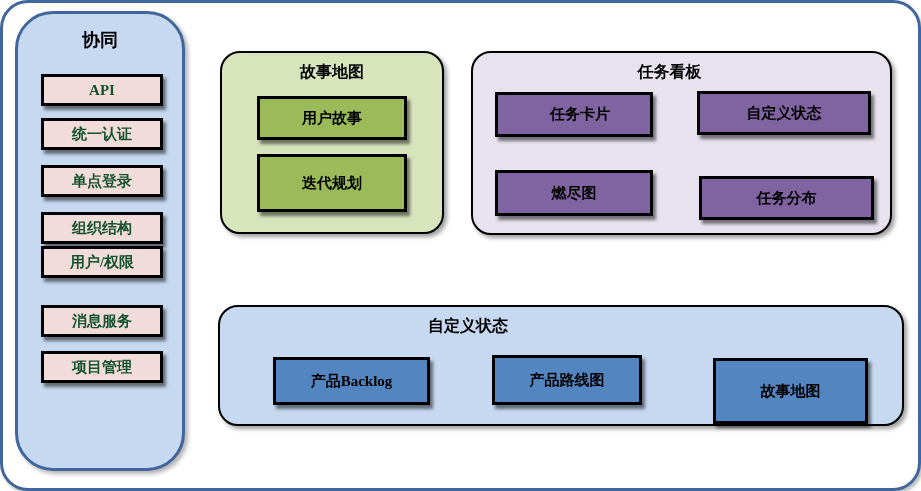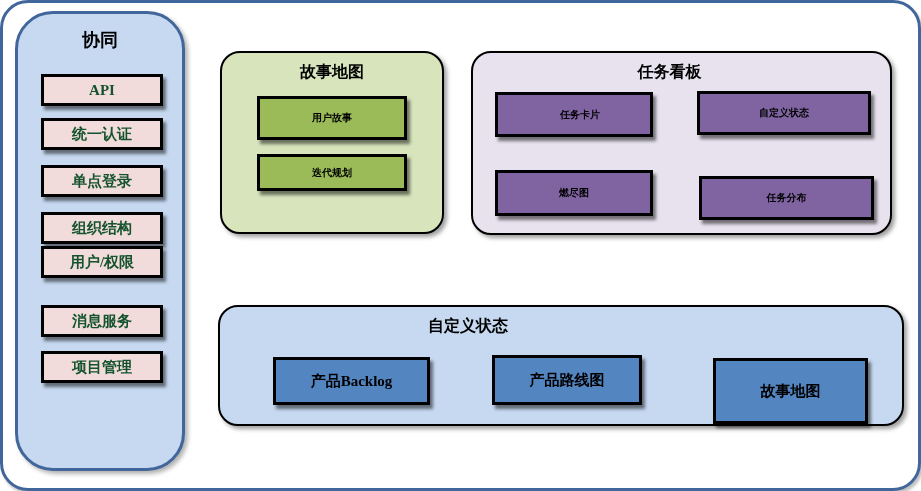--- a/index.html
+++ b/index.html
@@ -66,21 +66,21 @@
   .group-blue   .group-title { left: 0; right: auto; width: 496px; }
 
   
   .box {
     position: absolute;
     box-sizing: border-box;
     border: 3px solid #000;
     box-shadow: 3px 4px 3px rgba(0,0,0,0.50);
     display: flex; align-items: center; justify-content: center;
     font-family: "Liberation Serif", "DejaVu Serif", serif;
-    font-weight: bold; font-size: 10px; color: #000;
+    font-weight: bold; font-size: 15px; color: #000;
     white-space: nowrap;
   }
   .green-box  { background: var(--green-item-bg, #9bbb59); }
   .purple-box { background: var(--purple-item-bg, #8064a2); }
   .blue-box   { background: var(--blue-item-bg, #5385c1); font-size: 15px; }
 </style>
 </head>
 <body>
 
 <div class="canvas">
@@ -92,21 +92,21 @@
     <div class="pill" style="top:151px;">单点登录</div>
     <div class="pill" style="top:198px;">组织结构</div>
     <div class="pill" style="top:232px;">用户/权限</div>
     <div class="pill" style="top:291px;">消息服务</div>
     <div class="pill" style="top:337px;">项目管理</div>
   </div>
 
   <div class="group group-green">
     <div class="group-title">故事地图</div>
     <div class="box green-box" style="left:35px; top:43px;  width:150px; height:44px;">用户故事</div>
-    <div class="box green-box" style="left:35px; top:101px; width:150px; height:37px;">迭代规划</div>
+    <div class="box green-box" style="left:35px; top:101px; width:150px; height:58px;">迭代规划</div>
   </div>
 
   <div class="group group-purple">
     <div class="group-title">任务看板</div>
     <div class="box purple-box" style="left:22px;  top:39px;  width:158px; height:45px;padding-left:12px;">任务卡片</div>
     <div class="box purple-box" style="left:224px; top:38px;  width:174px; height:44px;">自定义状态</div>
     <div class="box purple-box" style="left:22px;  top:117px; width:158px; height:46px;">燃尽图</div>
     <div class="box purple-box" style="left:226px; top:123px; width:175px; height:44px;">任务分布</div>
   </div>
 

